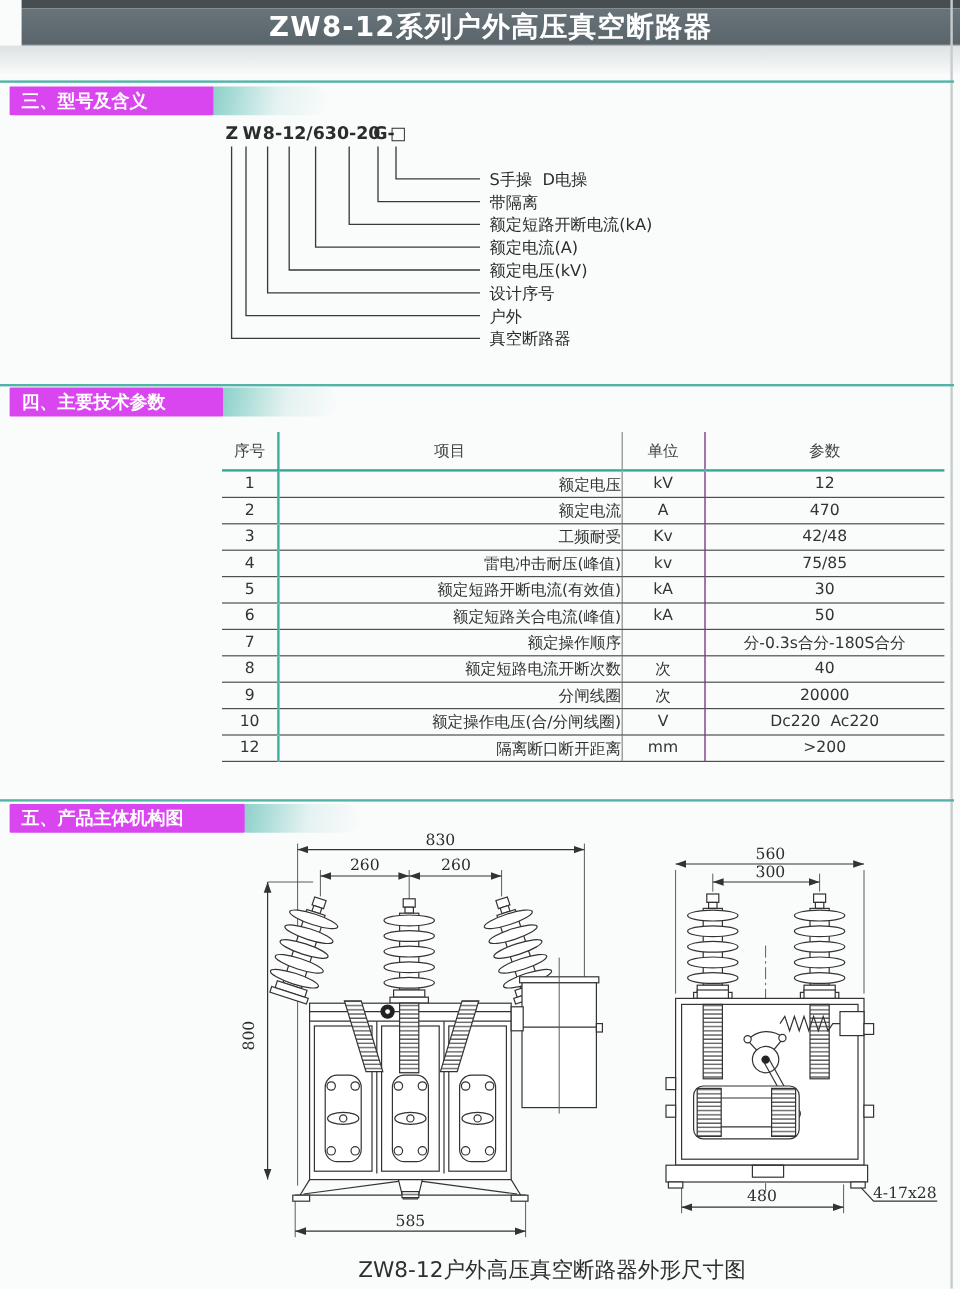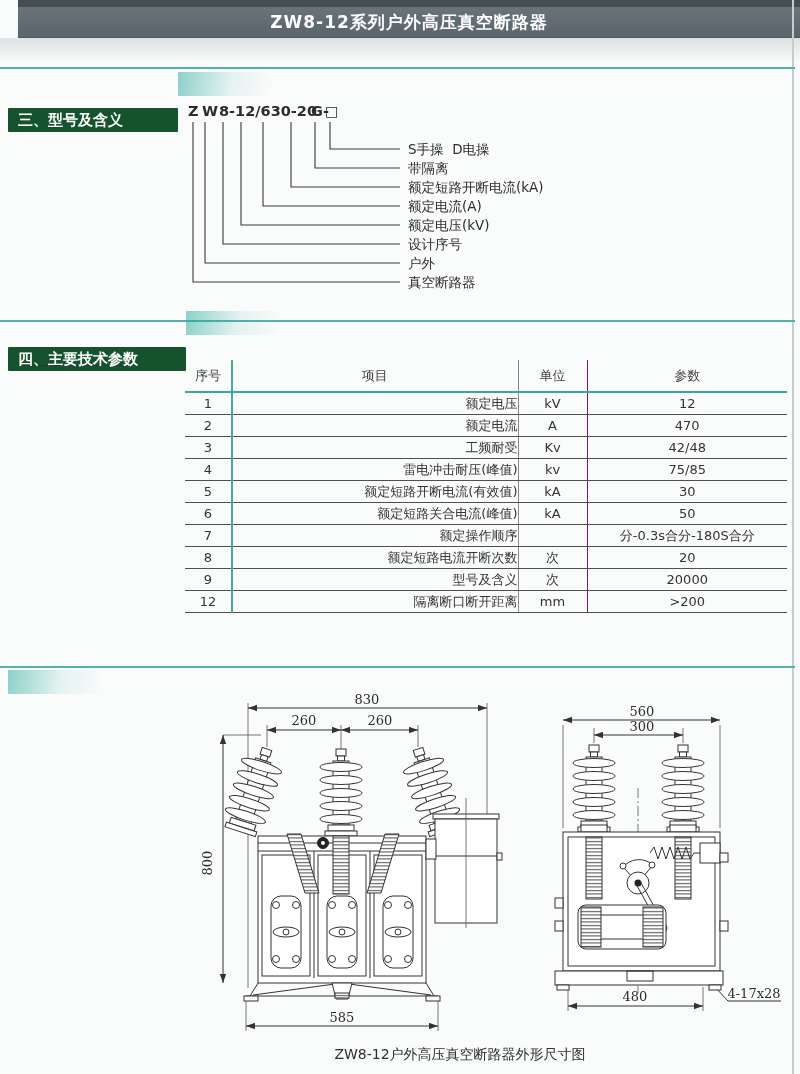--- a/index.html
+++ b/index.html
@@ -6,30 +6,30 @@
   body{width:800px;height:1074px;position:relative;background:#fafbfb;
        font-family:"DejaVu Sans","Liberation Sans",sans-serif;color:#333;overflow:hidden;}
   .abs{position:absolute;}
 
   
   .titlebar-topstrip{left:18px;top:0;width:782px;height:7px;background:#474e52;}
   .titlebar{left:18px;top:7px;width:782px;height:30px;
             background:linear-gradient(#68737a,#59646b);
             border-bottom:1px solid #4d565c;
             display:flex;align-items:center;justify-content:center;}
-  .titlebar .t{color:#fff;font-size:17px;font-weight:bold;letter-spacing:1px;}
+  .titlebar .t{color:#fff;font-size:23px;font-weight:bold;letter-spacing:1px;}
   .under-band{left:0;top:38px;width:800px;height:23px;
               background:linear-gradient(#dde2e4,#f7f9f9);}
   .right-edge{left:792px;top:0;width:2px;height:1074px;background:#c7cccd;}
 
   
   .sec-line{left:0;width:795px;height:2px;background:#54b3a8;}
-  .sec-box{left:8px;height:24px;background:#14532d;color:#fff;font-size:15px;
+  .sec-box{left:8px;height:24px;background:#d946ef;color:#fff;font-size:15px;
            font-weight:bold;line-height:24px;padding-left:10px;box-sizing:border-box;
-           border-radius:1px;margin-top:36px;}
+           border-radius:1px;}
   .sec-tail{height:24px;width:95px;
             background:linear-gradient(100deg,rgba(32,166,153,.5),rgba(32,166,153,.10) 55%,rgba(32,166,153,0));
             border-radius:0 16px 16px 0;}
 
   
   table.params{left:185px;top:360px;border-collapse:collapse;table-layout:fixed;
                width:602px;font-size:13px;color:#333;}
   table.params th{font-weight:normal;color:#444;height:29px;
                   border-bottom:2px solid #35a79b;margin-top:38px;}
   table.params td{height:21px;border-bottom:1px solid #4f4f4f;text-align:center;
@@ -42,21 +42,21 @@
   
   svg text{fill:#2c2c2c;}
   .ln{stroke:#3a3a3a;stroke-width:1.1;fill:none;}
   .dwg{stroke:#333;stroke-width:1;fill:none;}
   .dwgf{stroke:#333;stroke-width:1;fill:#fff;}
   .ext{stroke:#555;stroke-width:.8;fill:none;}
   .dim{stroke:#333;stroke-width:1;fill:none;}
   .dimtxt{font-family:"DejaVu Serif","Liberation Serif",serif;font-size:13px;text-anchor:middle;}
   .lbl{font-size:13.5px;white-space:pre;}
   .code{font-size:14.5px;font-weight:600;}
-  .caption{left:260px;top:1046px;width:400px;text-align:center;font-size:14px;
+  .caption{left:260px;top:1046px;width:400px;text-align:center;font-size:18px;
            font-weight:500;color:#2e2e2e;}
 </style>
 </head>
 <body>
 
 <div class="abs titlebar-topstrip"></div>
 <div class="abs titlebar">
   <span class="t">ZW8-12系列户外高压真空断路器</span>
 </div>
 <div class="abs under-band"></div>
@@ -95,21 +95,21 @@
     <text class="lbl" x="243" y="92">额定短路开断电流(kA)</text>
     <text class="lbl" x="243" y="111">额定电流(A)</text>
     <text class="lbl" x="243" y="130">额定电压(kV)</text>
     <text class="lbl" x="243" y="149">设计序号</text>
     <text class="lbl" x="243" y="168">户外</text>
     <text class="lbl" x="243" y="187">真空断路器</text>
   </g>
 </svg>
 
 <div class="abs sec-line" style="top:320px;"></div>
-<div class="abs" style="left:0;top:311px;display:flex;text-decoration:underline;">
+<div class="abs" style="left:0;top:323px;display:flex;">
   <div class="sec-box" style="position:relative;left:8px;width:178px;">四、主要技术参数</div>
   <div class="sec-tail" style="position:relative;left:8px;"></div>
 </div>
 
 <table class="abs params">
   <colgroup>
       <col style="width:47px">
       <col style="width:286px">
       <col style="width:69px">
       <col style="width:200px">
@@ -162,39 +162,46 @@
     <tr>
         <td class="c-no">7</td>
         <td class="c-item">额定操作顺序</td>
         <td class="c-unit"></td>
         <td>分-0.3s合分-180S合分</td>
       </tr>
     <tr>
         <td class="c-no">8</td>
         <td class="c-item">额定短路电流开断次数</td>
         <td class="c-unit">次</td>
-        <td>20</td>
+        <td>40</td>
       </tr>
     <tr>
         <td class="c-no">9</td>
-        <td class="c-item">型号及含义</td>
+        <td class="c-item">分闸线圈</td>
         <td class="c-unit">次</td>
         <td>20000</td>
+      </tr>
+    <tr>
+        <td class="c-no">10</td>
+        <td class="c-item">额定操作电压(合/分闸线圈)</td>
+        <td class="c-unit">V</td>
+        <td>Dc220  Ac220</td>
       </tr>
     <tr>
         <td class="c-no">12</td>
         <td class="c-item">隔离断口断开距离</td>
         <td class="c-unit">mm</td>
         <td>&gt;200</td>
       </tr>
   </tbody>
 </table>
 
 <div class="abs sec-line" style="top:666px;"></div>
 <div class="abs" style="left:0;top:670px;display:flex;">
+  <div class="sec-box" style="position:relative;left:8px;width:196px;">五、产品主体机构图</div>
   <div class="sec-tail" style="position:relative;left:8px;"></div>
 </div>
 
 <svg class="abs" style="left:195px;top:693px;" width="590" height="348" viewBox="0 0 590 348">
   <defs>
     <marker id="ar" markerWidth="10" markerHeight="8" refX="9" refY="4" orient="auto-start-reverse">
       <path d="M0,0.8 L9,4 L0,7.2 Z" fill="#333"></path>
     </marker>
     <pattern id="ht" width="3.5" height="3.5" patternUnits="userSpaceOnUse">
       <rect width="3.5" height="3.5" fill="#fff"></rect>

